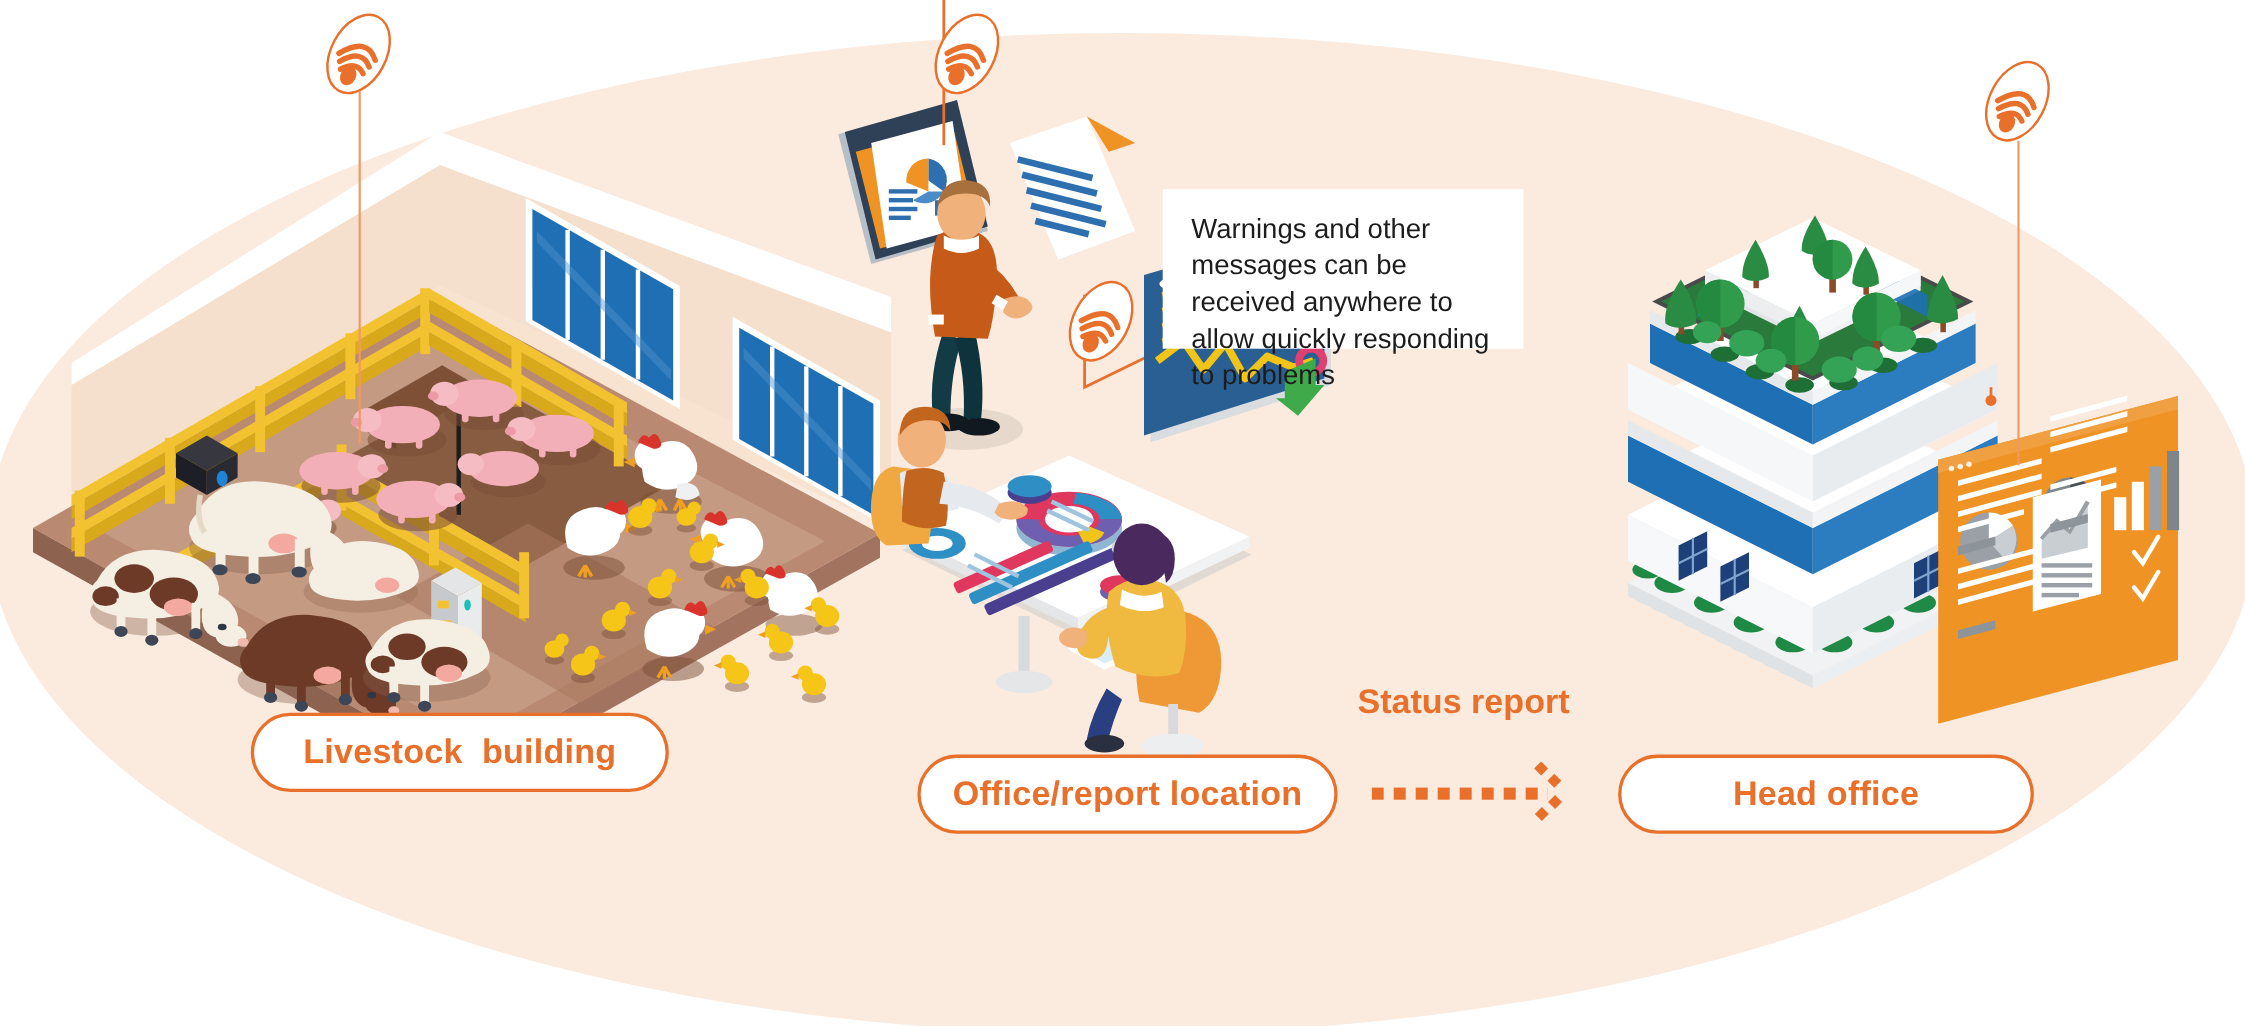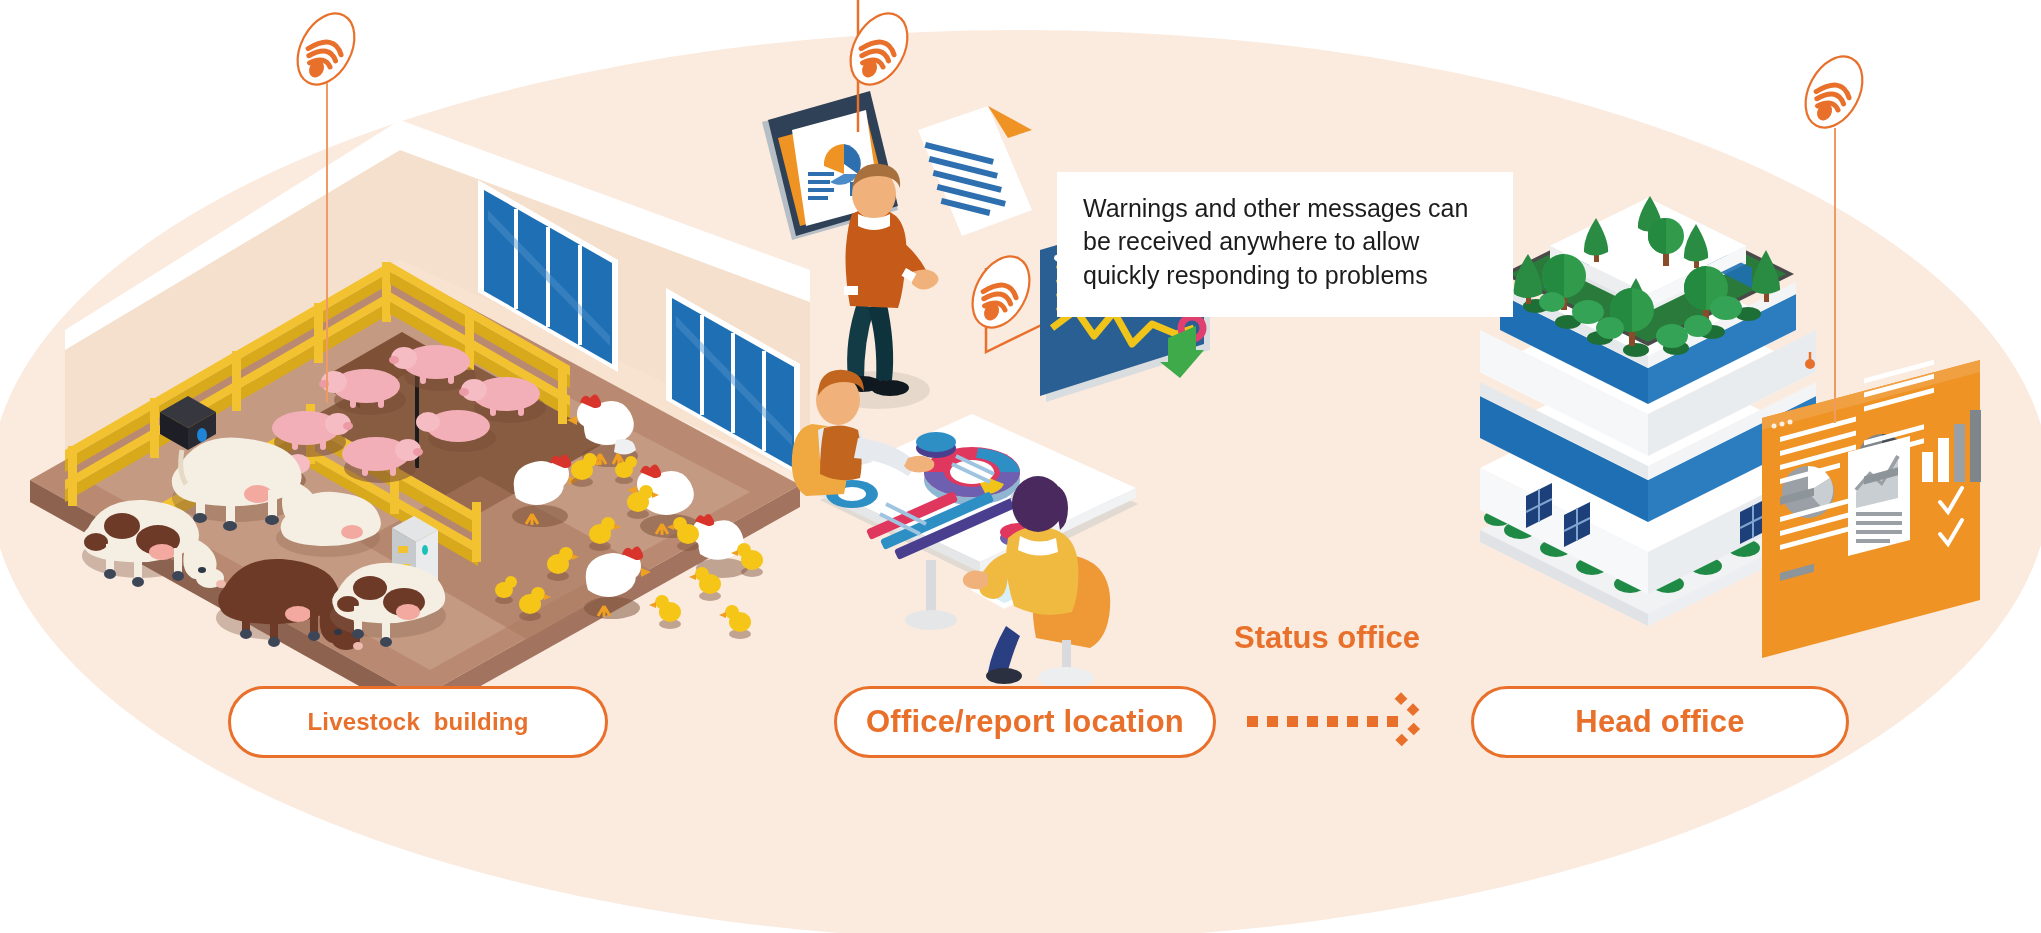--- a/index.html
+++ b/index.html
@@ -14,36 +14,36 @@
     background:#fbeade; border-radius:50%;
   }
 
   
   .pill{
     display:flex;align-items:center;justify-content:center;
     background:#ffffff;border:3px solid #e8702a;border-radius:40px;
     color:#e8702a;font-weight:bold;letter-spacing:.2px;
     box-sizing:border-box;white-space:pre;
   }
-  .pill-livestock{left:228px;top:686px;width:380px;height:72px;font-size:24px;}
+  .pill-livestock{left:228px;top:648px;width:380px;height:72px;font-size:31px;}
   .pill-office{left:834px;top:686px;width:382px;height:72px;font-size:31px;}
   .pill-head{left:1471px;top:686px;width:378px;height:72px;font-size:31px;}
 
   .status-report{
     left:1234px;top:620px;color:#e8702a;font-weight:bold;font-size:31px;white-space:nowrap;
   }
 
   
   .dot-line{left:1247px;top:714px;width:160px;height:14px;
     background-image:repeating-linear-gradient(to right,#e8702a 0 11px,transparent 11px 20px);
     background-size:20px 11px;background-repeat:repeat-x;background-position:0 2px;}
 
   
   .callout{
-    left:1057px;top:172px;width:456px;height:145px;background:#ffffff;
+    left:1057px;top:172px;width:328px;height:145px;background:#ffffff;
     padding:20px 26px;box-sizing:border-box;
     color:#1c1c1c;font-size:25px;line-height:1.33;font-weight:500;
   }
   .wifi-stem{background:#f09a63;width:2px;}
 
   
   svg{display:block;overflow:visible;}
 </style>
 </head>
 <body>
@@ -793,21 +793,21 @@
       <g transform="rotate(28 36 44)">
         <path d="M20 52 q16 -26 32 -10" stroke="#e8702a" stroke-width="5" fill="none" stroke-linecap="round"></path>
         <path d="M24 58 q13 -20 26 -8" stroke="#e8702a" stroke-width="5" fill="none" stroke-linecap="round"></path>
         <path d="M28 64 q10 -14 20 -6" stroke="#e8702a" stroke-width="5" fill="none" stroke-linecap="round"></path>
         <ellipse cx="37" cy="66" rx="7" ry="9" fill="#e8702a"></ellipse>
       </g>
     </svg>
     <div class="abs wifi-stem" style="left:36px;top:80px;height:295px;"></div>
   </div>
 
-  <div class="abs status-report">Status office</div>
+  <div class="abs status-report">Status report</div>
   <div class="abs dot-line"></div>
   <svg class="abs" style="left:1395px;top:688px;" width="48" height="64" viewBox="0 0 48 64">
     <g fill="#e8702a">
       <rect x="2" y="6" width="9" height="9" transform="rotate(45 6 10)"></rect>
       <rect x="14" y="17" width="9" height="9" transform="rotate(45 18 21)"></rect>
       <rect x="2" y="48" width="9" height="9" transform="rotate(-45 6 52)"></rect>
       <rect x="14" y="37" width="9" height="9" transform="rotate(-45 18 41)"></rect>
     </g>
   </svg>
 

